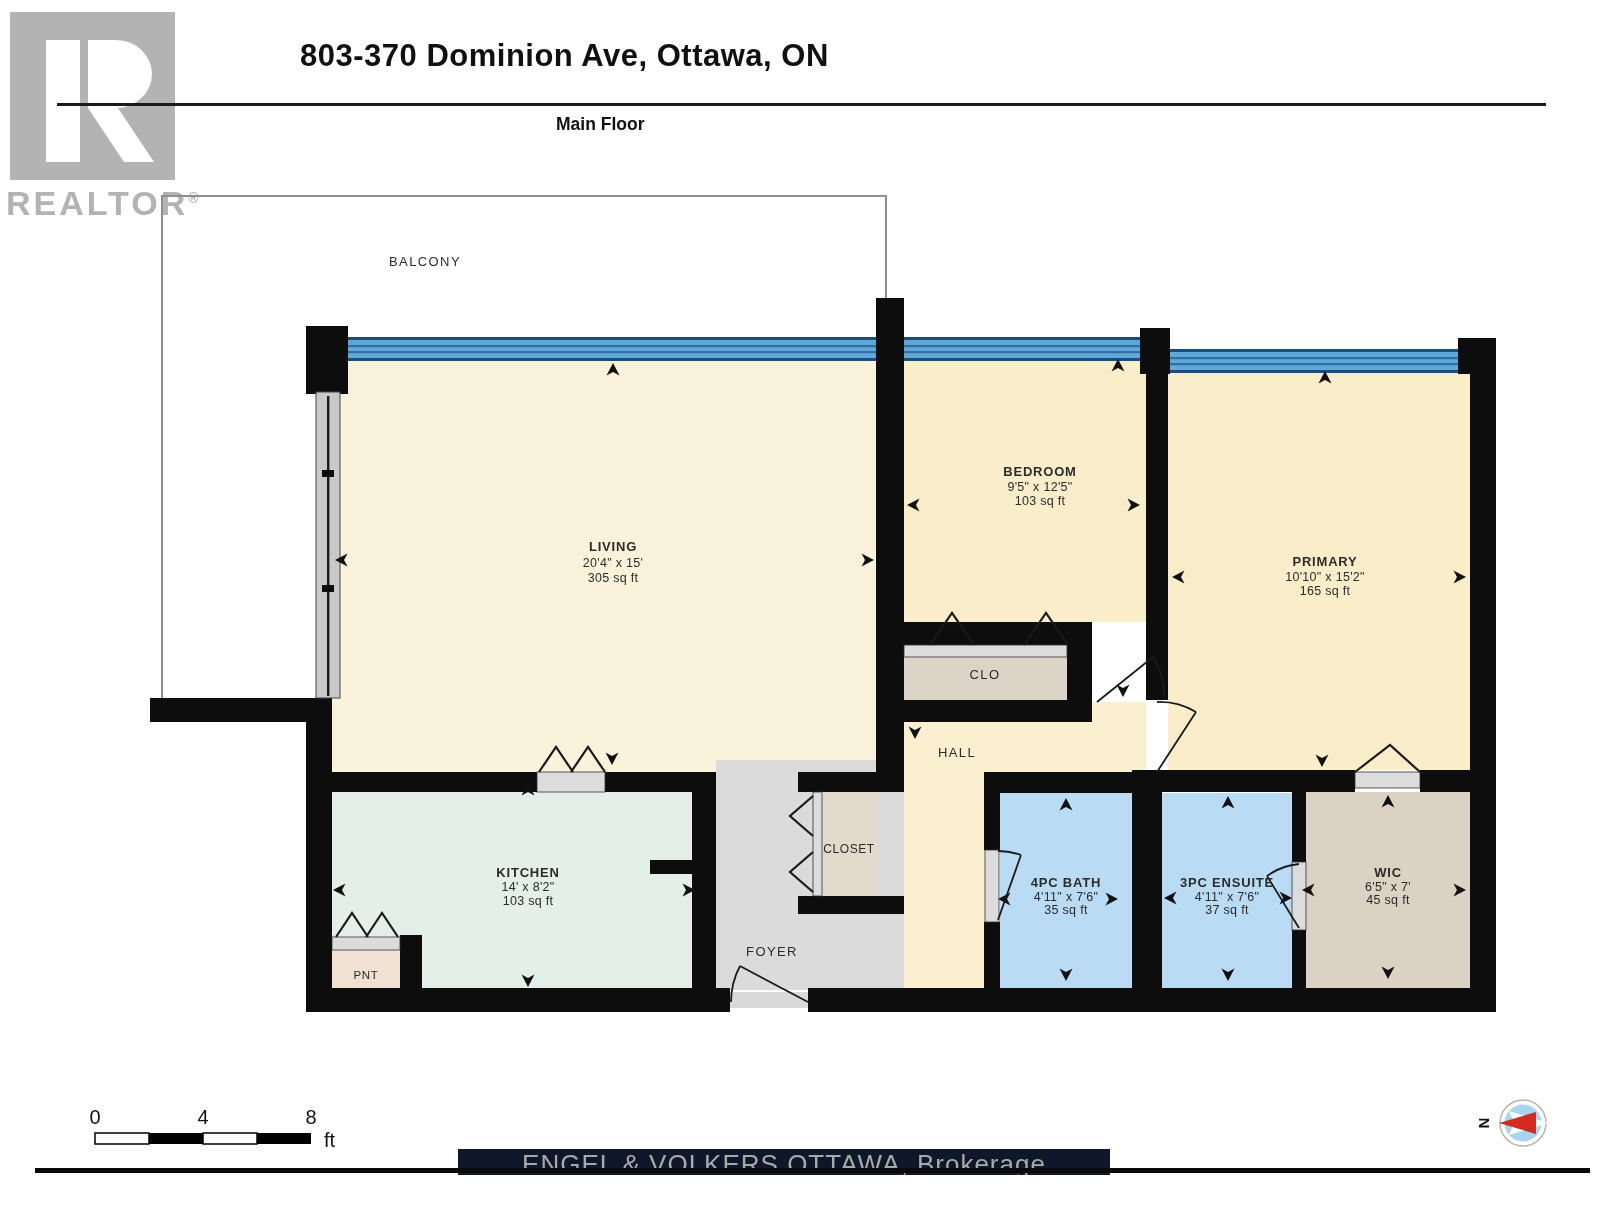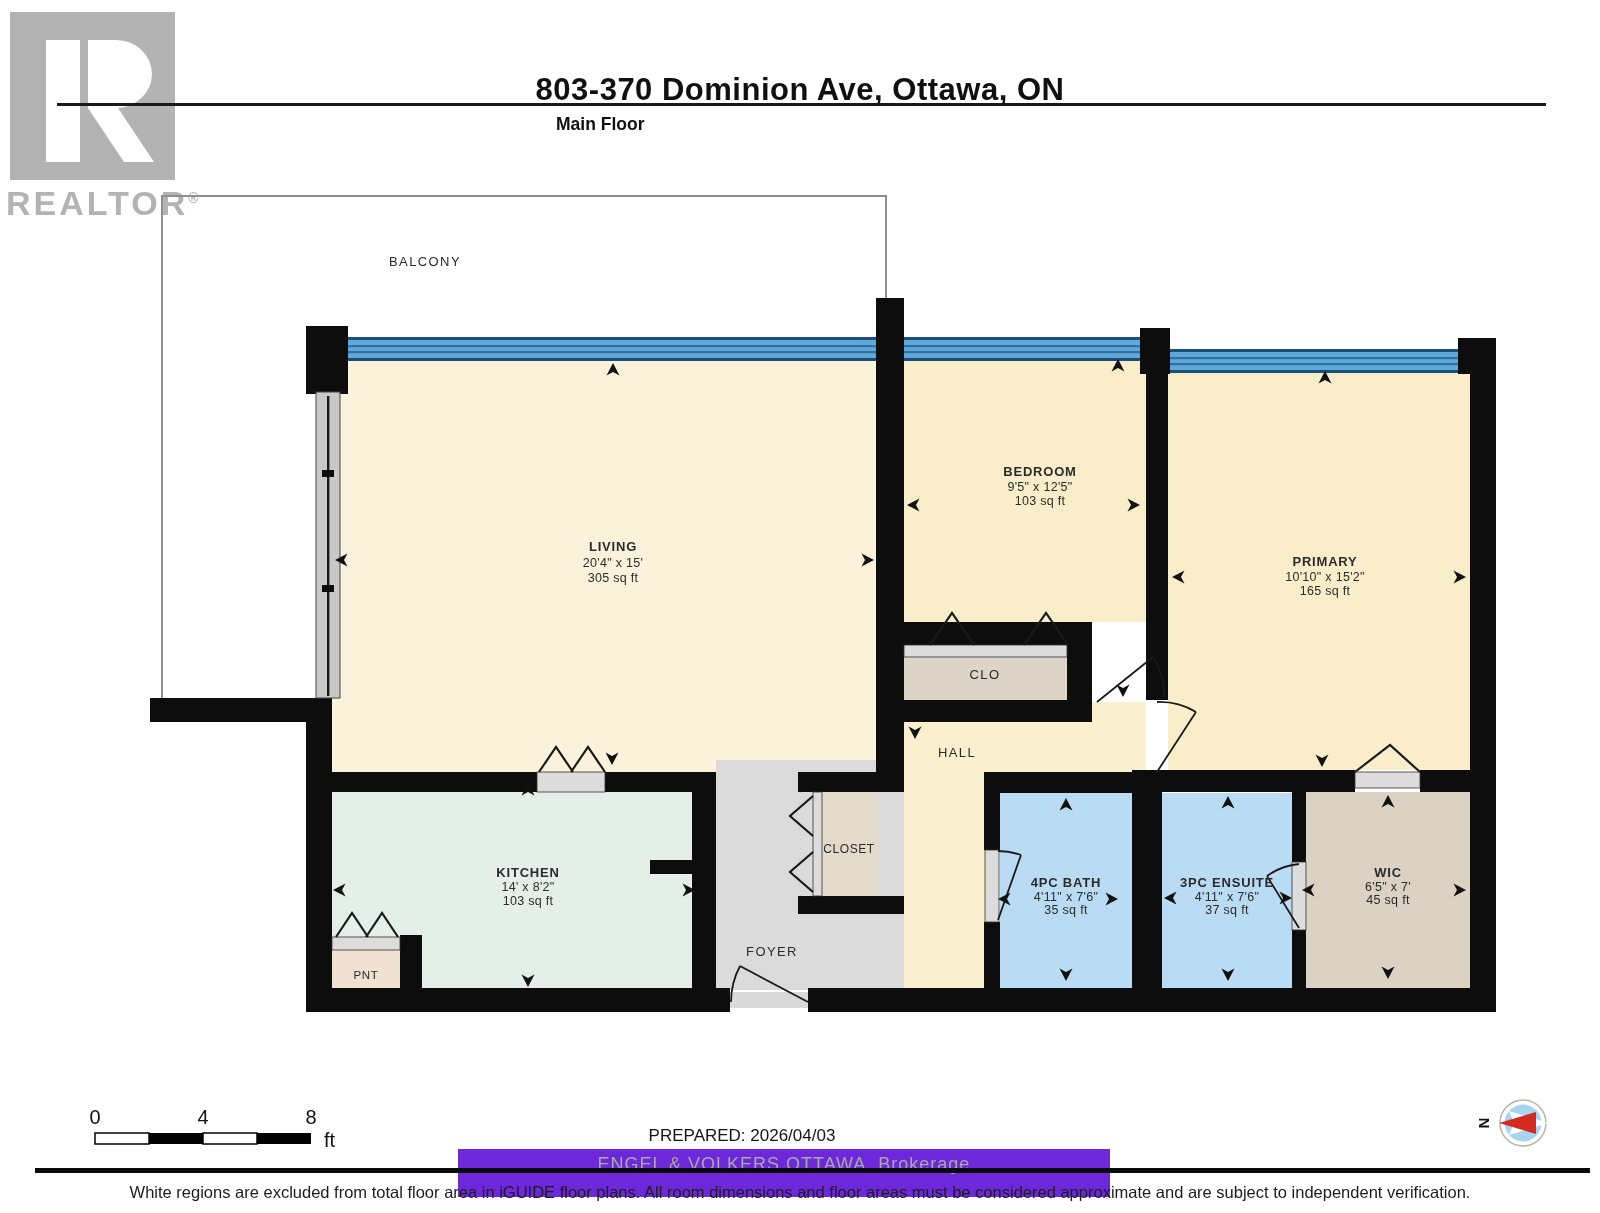--- a/index.html
+++ b/index.html
@@ -4,31 +4,31 @@
 <style>
   html,body{margin:0;padding:0;background:#fff;}
   #page{position:relative;width:1600px;height:1213px;background:#fff;overflow:hidden;
         font-family:"Liberation Sans",sans-serif;}
   .abs{position:absolute;}
   
   #logo-box{left:10px;top:12px;width:165px;height:168px;background:#b3b3b3;}
   #realtor-word{left:6px;top:184px;width:200px;font-size:34px;color:#b3b3b3;
                 letter-spacing:3px;font-weight:700;}
   #realtor-reg{font-size:14px;vertical-align:super;}
-  #page-title{left:300px;top:72px;width:1000px;text-align:center;font-size:31px;
+  #page-title{left:300px;top:38px;width:1000px;text-align:left;font-size:31px;
               font-weight:700;color:#101010;letter-spacing:.5px;}
   #header-rule{left:57px;top:103px;width:1489px;height:3px;background:#1a1a1a;}
   #floor-label{left:556px;top:114px;width:250px;text-align:left;font-size:17.5px;
                font-weight:700;color:#101010;}
   #ext-area{left:828px;top:114px;width:400px;font-size:17.5px;color:#101010;}
   #int-area{left:828px;top:140px;width:400px;font-size:17.5px;color:#101010;}
   
   #prepared{left:442px;top:1126px;width:600px;text-align:center;font-size:17px;color:#151515;}
-  #watermark-band{left:458px;top:1149px;width:652px;height:48px;background:#6d28d9;
-                  text-align:center;line-height:31px;font-size:18px;color:#a9a9a9;
+  #watermark-band{left:458px;top:1149px;width:652px;height:26px;background:#0f172a;
+                  text-align:center;line-height:31px;font-size:26px;color:#a9a9a9;
                   letter-spacing:1px;white-space:nowrap;overflow:hidden;}
   #footer-line{left:35px;top:1168px;width:1555px;height:5px;background:#0a0a0a;}
   #disclaimer{left:0;top:1183px;width:1600px;text-align:center;font-size:16.5px;color:#1c1c1c;}
   
   text{font-family:"Liberation Sans",sans-serif;fill:#2b2b2b;}
   .rname{font-size:13px;font-weight:700;letter-spacing:.8px;}
   .rsub{font-size:12.5px;font-weight:400;letter-spacing:.3px;}
   .zone{font-size:13px;font-weight:400;letter-spacing:1.4px;}
   .rlabel{text-anchor:middle;}
   .scale-num{font-size:20px;fill:#111;text-anchor:middle;}
@@ -244,18 +244,16 @@
 
     <g>
       <circle cx="1523" cy="1123" r="23" fill="#fff" stroke="#b9b2a6" stroke-width="1.5"></circle>
       <circle cx="1523" cy="1123" r="18.5" fill="#A8D4EF"></circle>
       <polygon points="1509,1111 1548,1123 1509,1135 1514,1123" fill="#fff"></polygon>
       <polygon points="1536,1112 1536,1134 1499,1123" fill="#D42B1E"></polygon>
       <text class="north" transform="translate(1489,1123) rotate(-90)">N</text>
     </g>
   </svg>
 
-  <div class="abs" id="prepared">PREPARED: 2026/04/03</div>
   <div class="abs" id="watermark-band">ENGEL &amp; VOLKERS OTTAWA, Brokerage</div>
   <div class="abs" id="footer-line"></div>
-  <div class="abs" id="disclaimer">White regions are excluded from total floor area in iGUIDE floor plans. All room dimensions and floor areas must be considered approximate and are subject to independent verification.</div>
 
 </div>
 
 </body></html>

